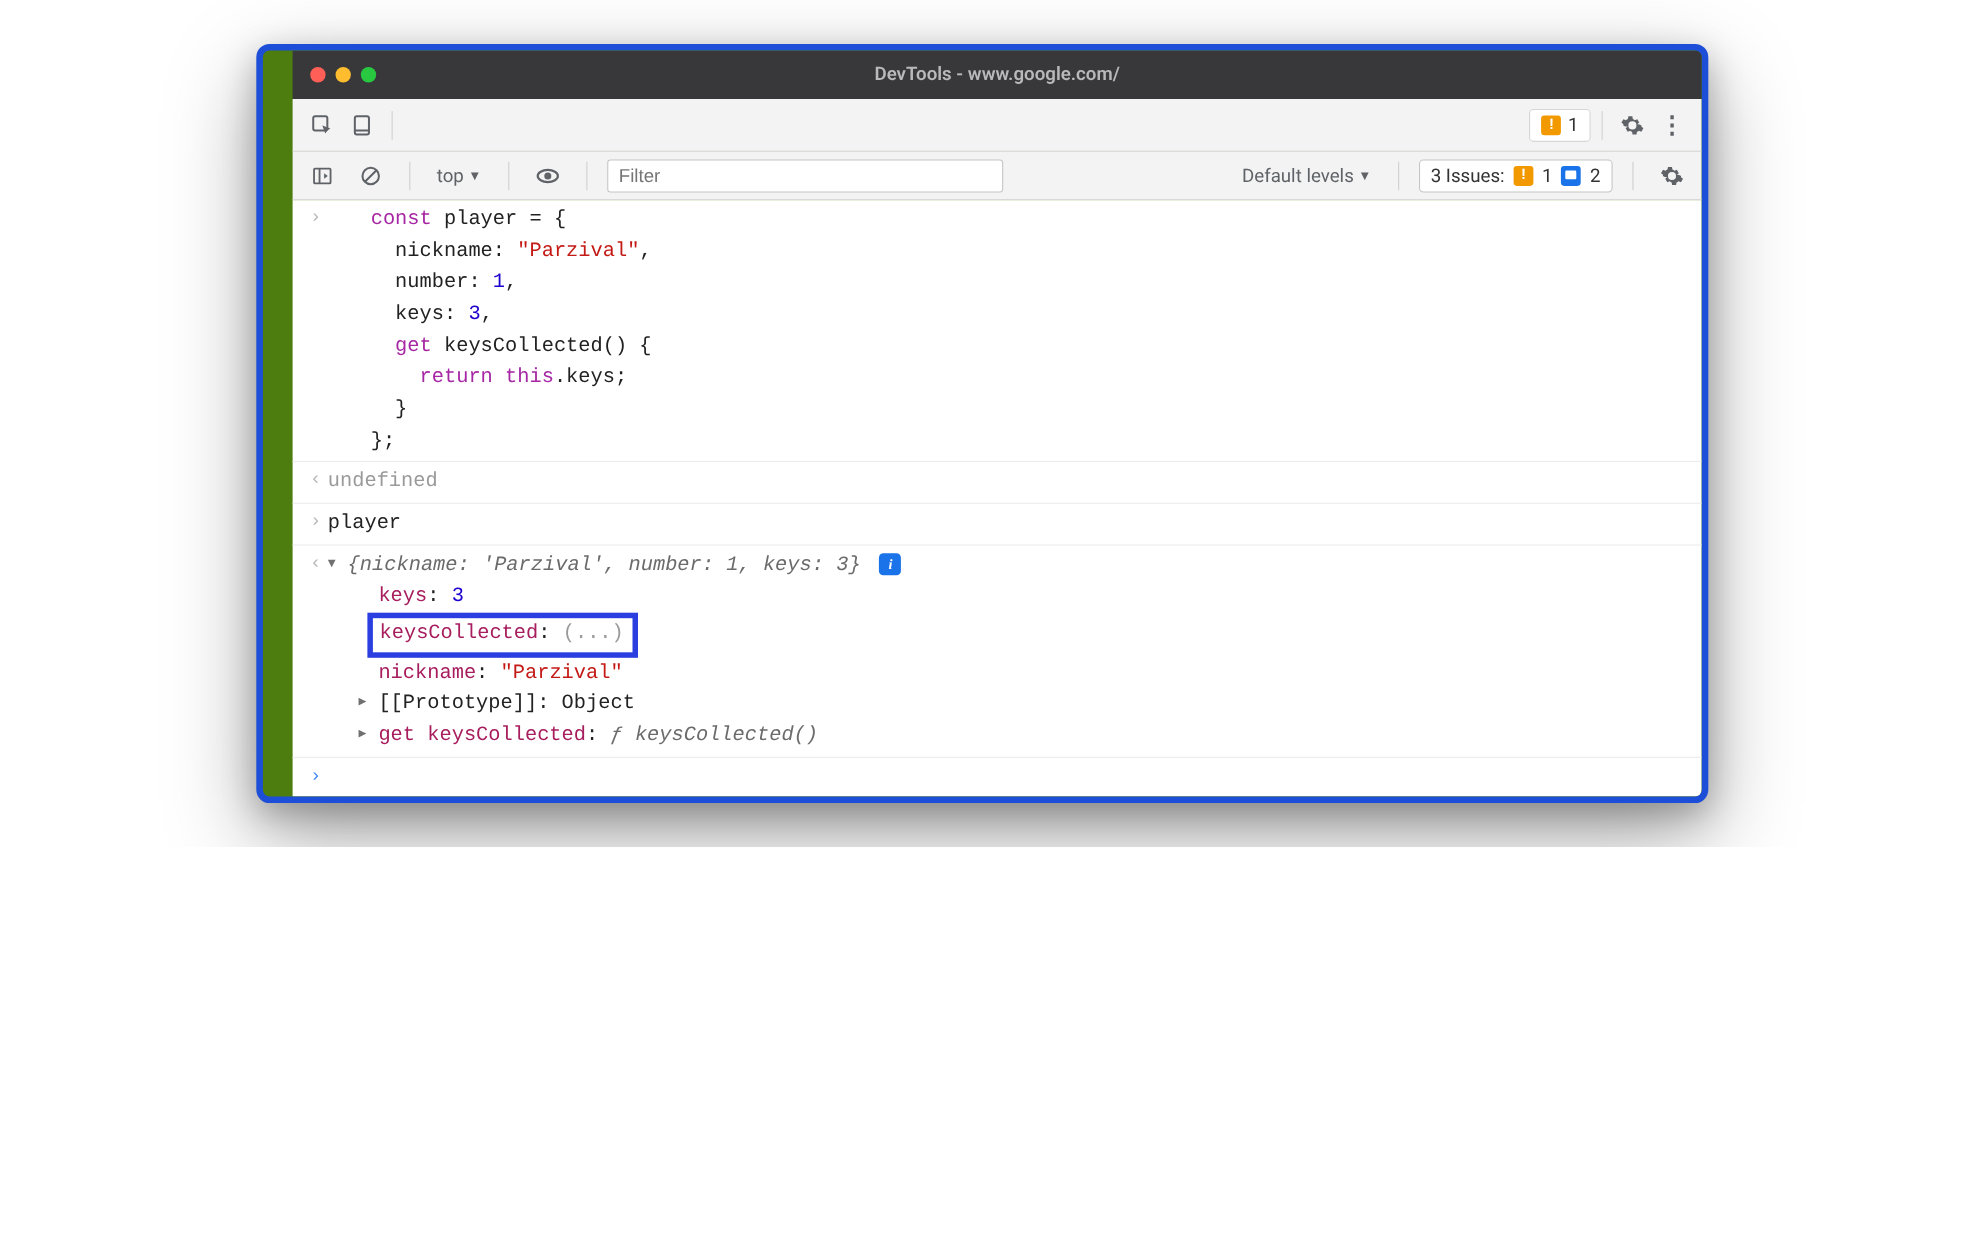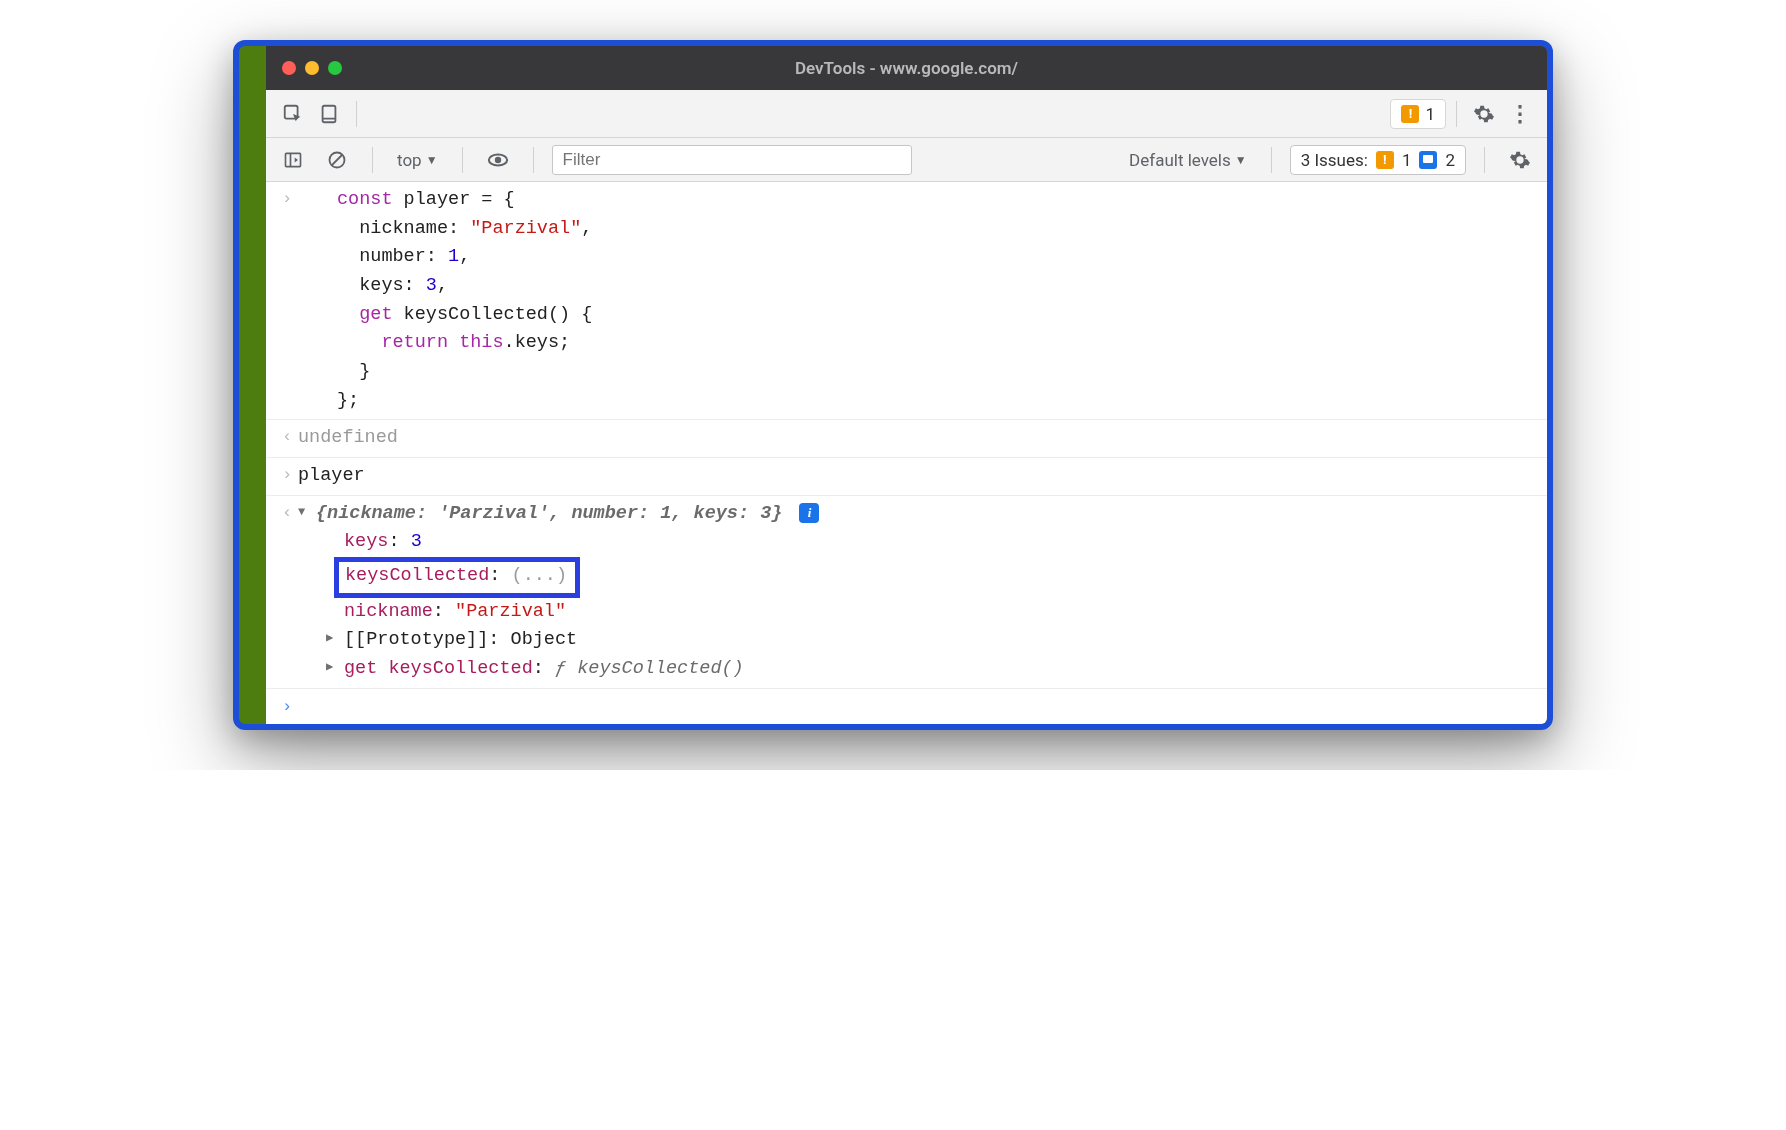--- a/index.html
+++ b/index.html
@@ -97,21 +97,21 @@
   .gutter { width: 22px; flex-shrink: 0; color: #bbb; font-size: 17px; padding-top: 2px; text-align: center;}
   .gutter.blue { color: #4a8df6; }
   .content { flex: 1; padding: 2px 0; }
   .code { white-space: pre; margin-left: 39px; }
   .kw { color: #a626a4; }
   .prop { color: #a626a4; }
   .str { color: #c41a16; }
   .num { color: #1c00cf; }
   .plain { color: #222; }
   .muted { color: #9a9a9a; }
-  .italic { font-style: italic; color: #6b6b6b; font-weight: bold; }
+  .italic { font-style: italic; color: #6b6b6b; }
   .italic .prop { color: #6b6b6b; font-style: italic; }
   .italic .str { color: #6b6b6b; font-style: italic; }
   .italic .num { color: #6b6b6b; font-style: italic; }
   .info-badge {
     display: inline-flex; width: 20px; height: 20px; background: #1a73e8;
     color: #fff; border-radius: 4px; align-items: center; justify-content: center;
     font-size: 13px; font-style: italic; font-family: serif; font-weight: bold;
     vertical-align: middle; margin-left: 6px;
   }
   .tree { padding-left: 26px; }

